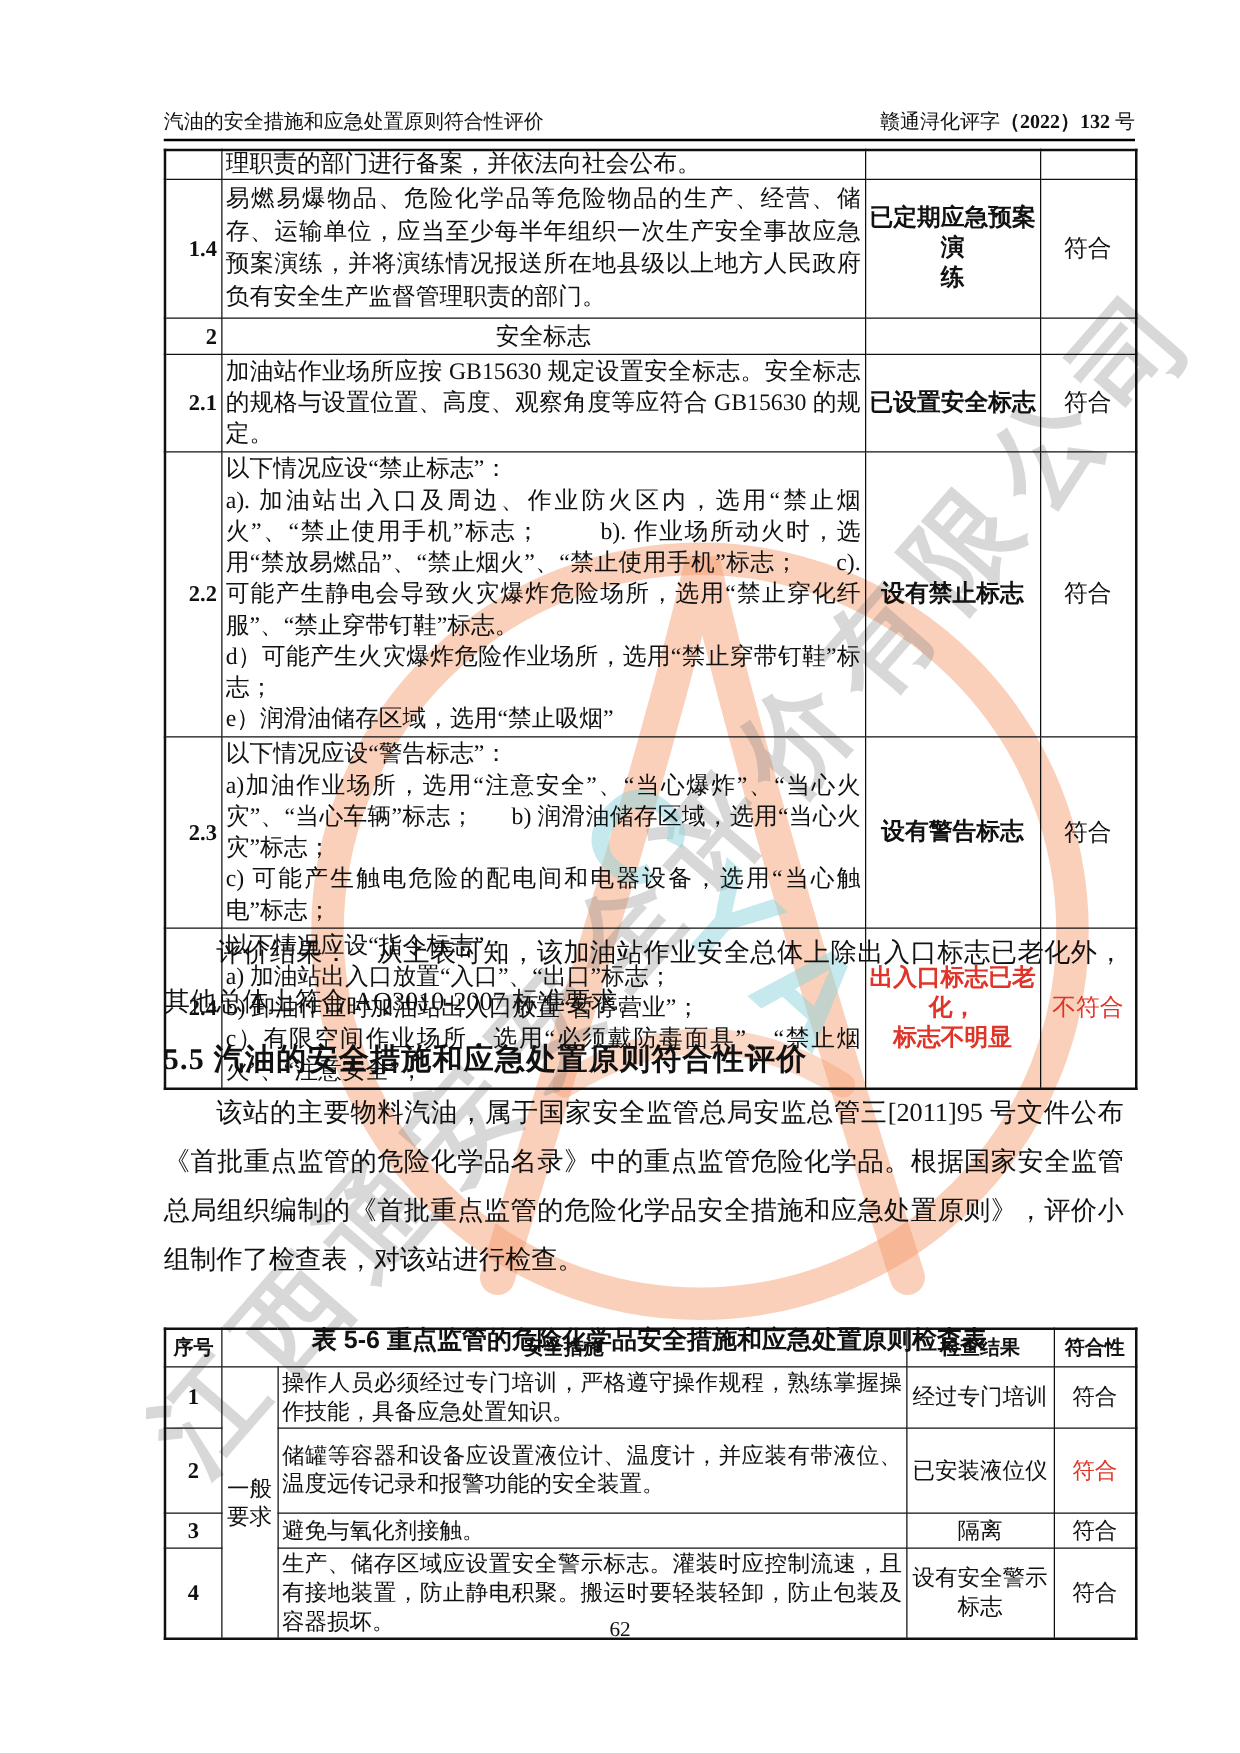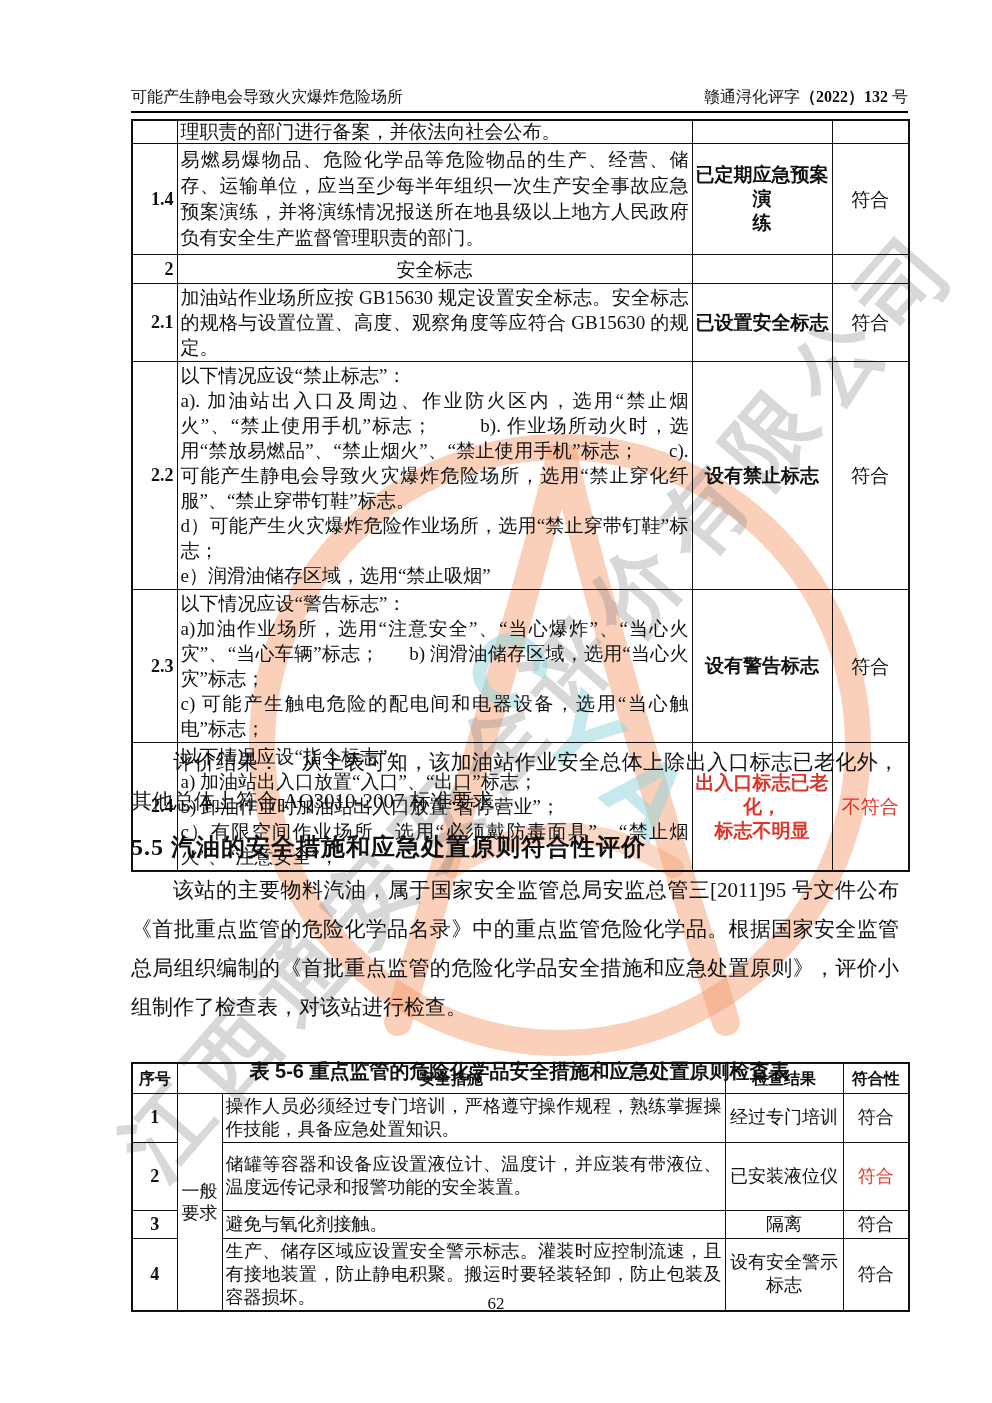--- a/index.html
+++ b/index.html
@@ -69,21 +69,21 @@
     <svg width="992" height="1403" viewBox="0 0 992 1403">
       <circle cx="560" cy="745" r="298" fill="none" stroke="rgba(244,156,110,0.48)" stroke-width="26"></circle>
       <path d="M 398 1022 C 470 780 536 566 562 448 C 588 566 652 790 726 1022" fill="none" stroke="rgba(244,156,110,0.48)" stroke-width="28" stroke-linecap="round"></path>
       <path d="M 452 868 Q 562 798 674 868" fill="none" stroke="rgba(244,156,110,0.40)" stroke-width="20" stroke-linecap="round"></path>
     </svg>
     <div class="wm-company">江西通安安全评价有限公司</div>
     <div class="wm-cya">CYA</div>
   </div>
 
   <div class="hdr">
-    <span>可能产生静电会导致火灾爆炸危险场所</span>
+    <span>汽油的安全措施和应急处置原则符合性评价</span>
     <span>
       <span>赣通浔化评字</span><span class="bold">（2022）132</span><span> 号</span>
     </span>
   </div>
 
   <table class="t1">
     <colgroup>
         <col style="width:45px">
         <col style="width:515px">
         <col style="width:140px">

